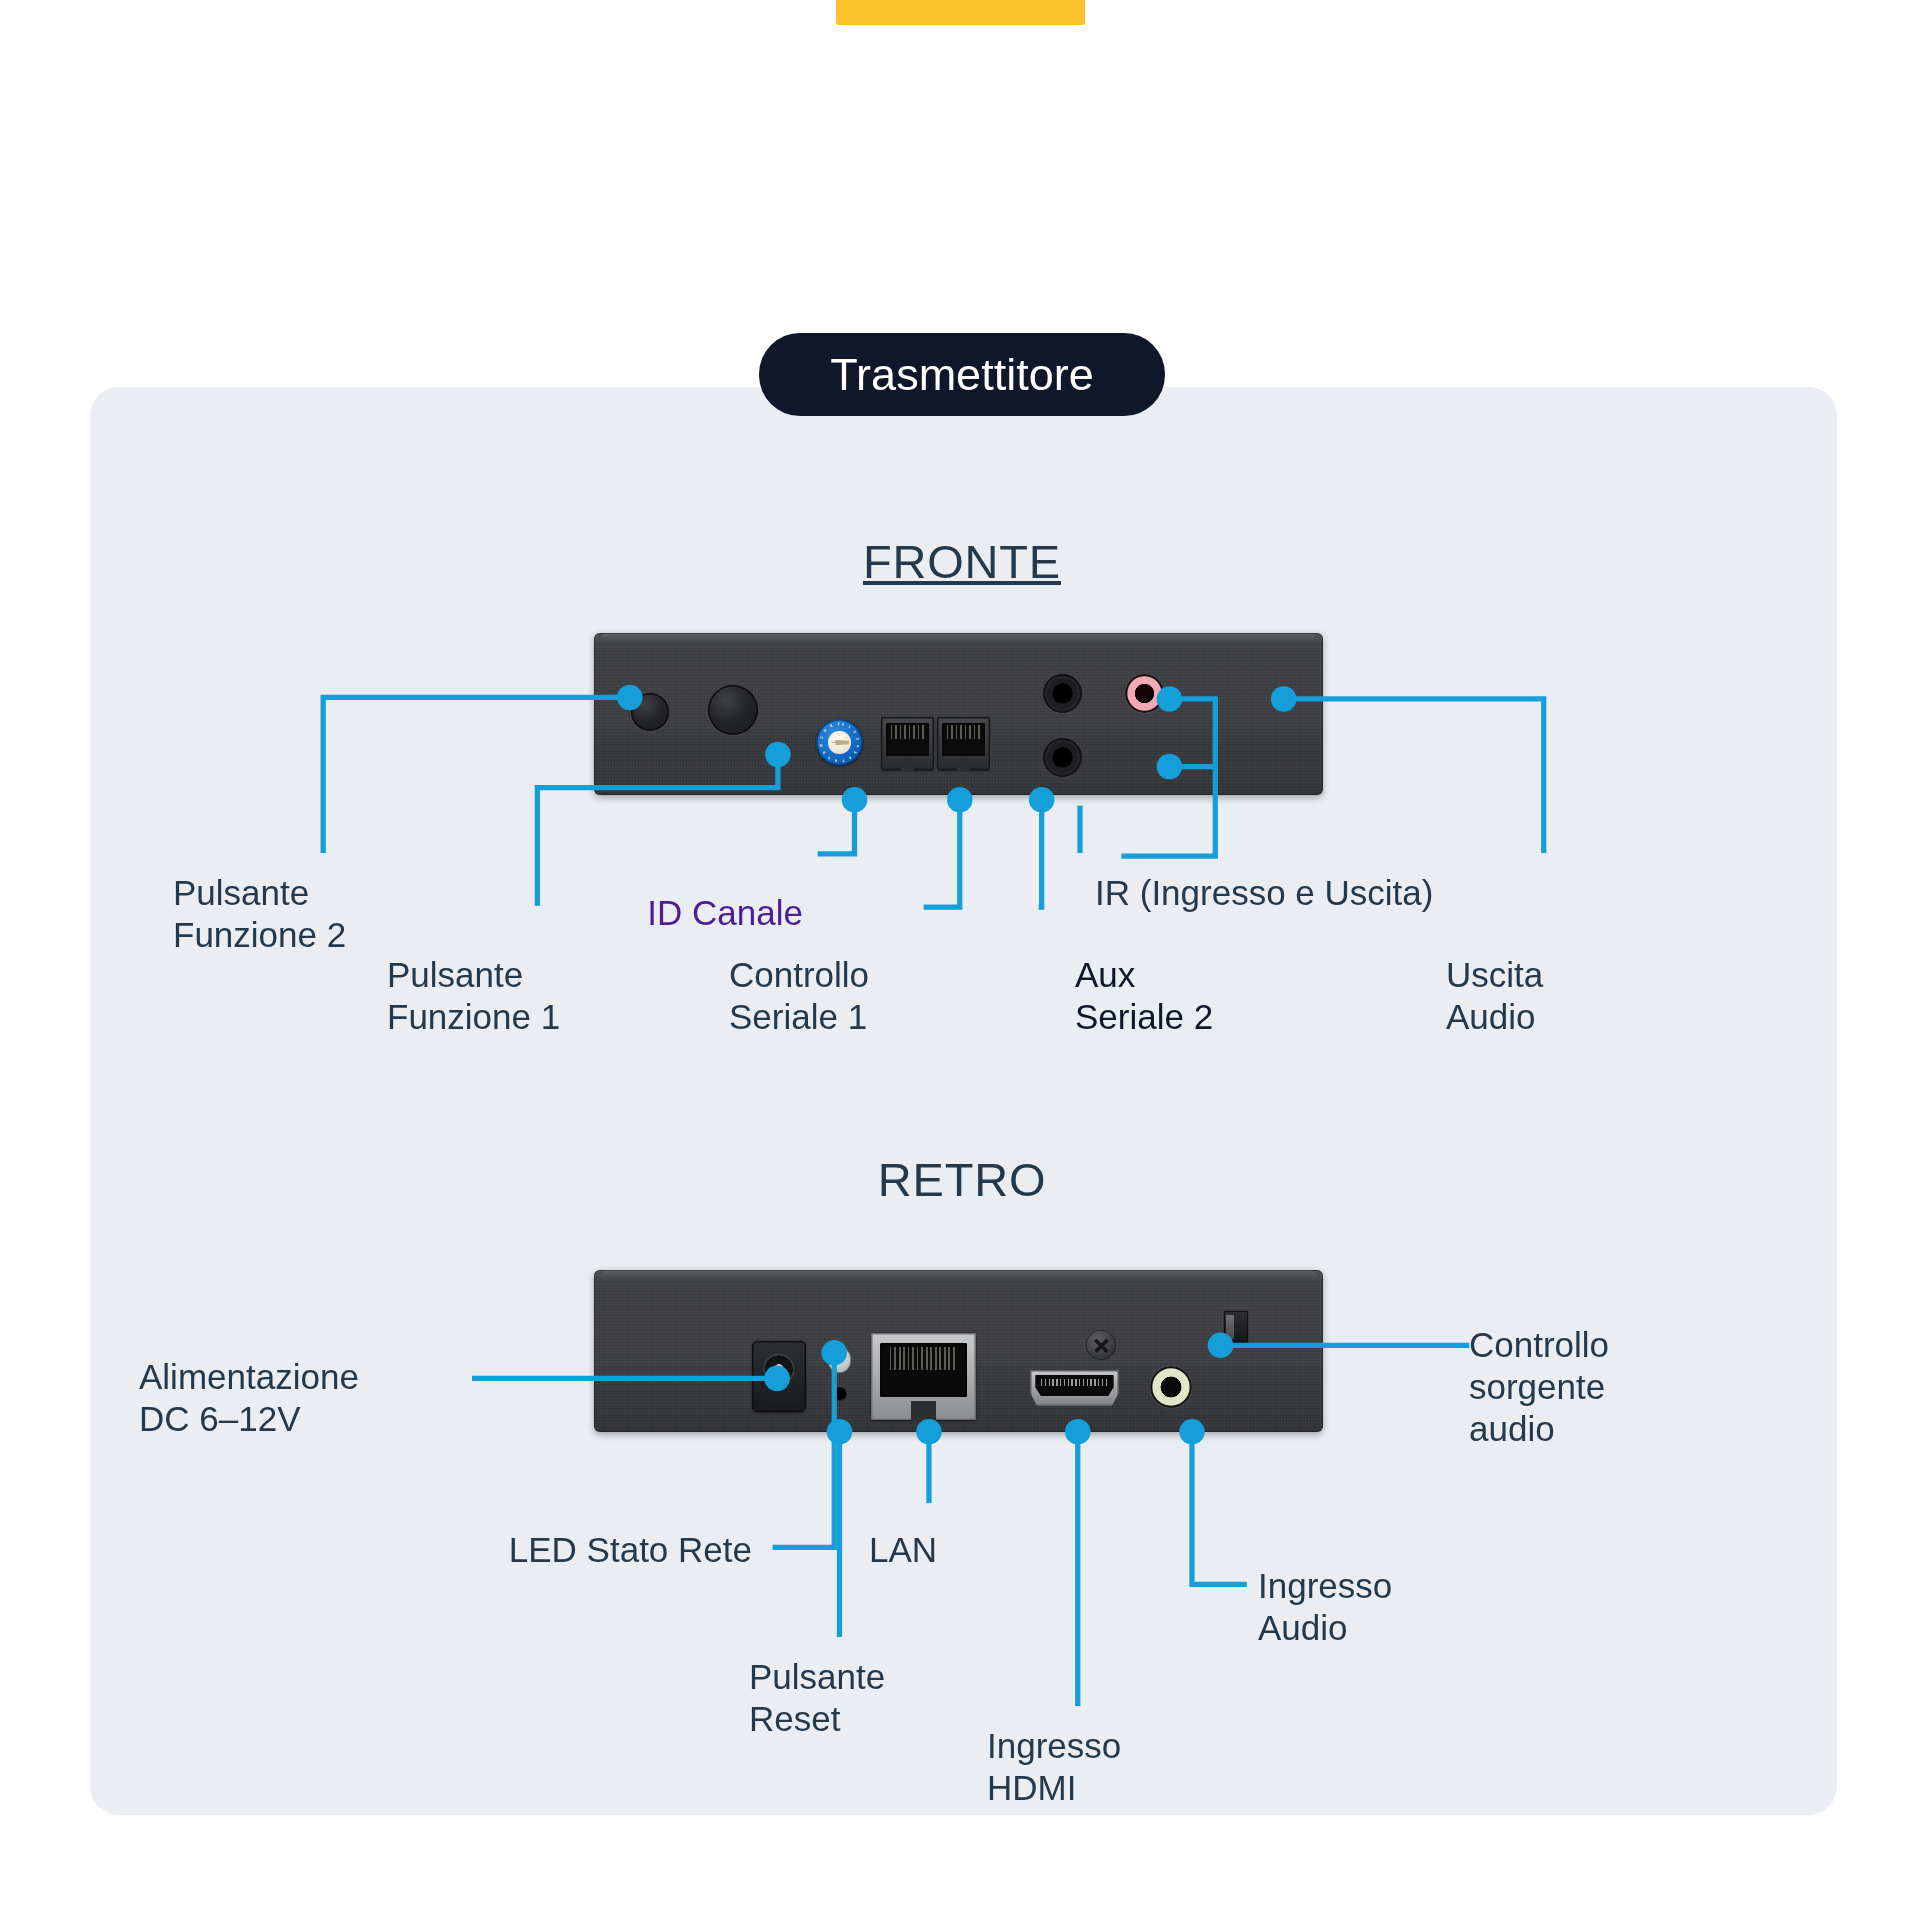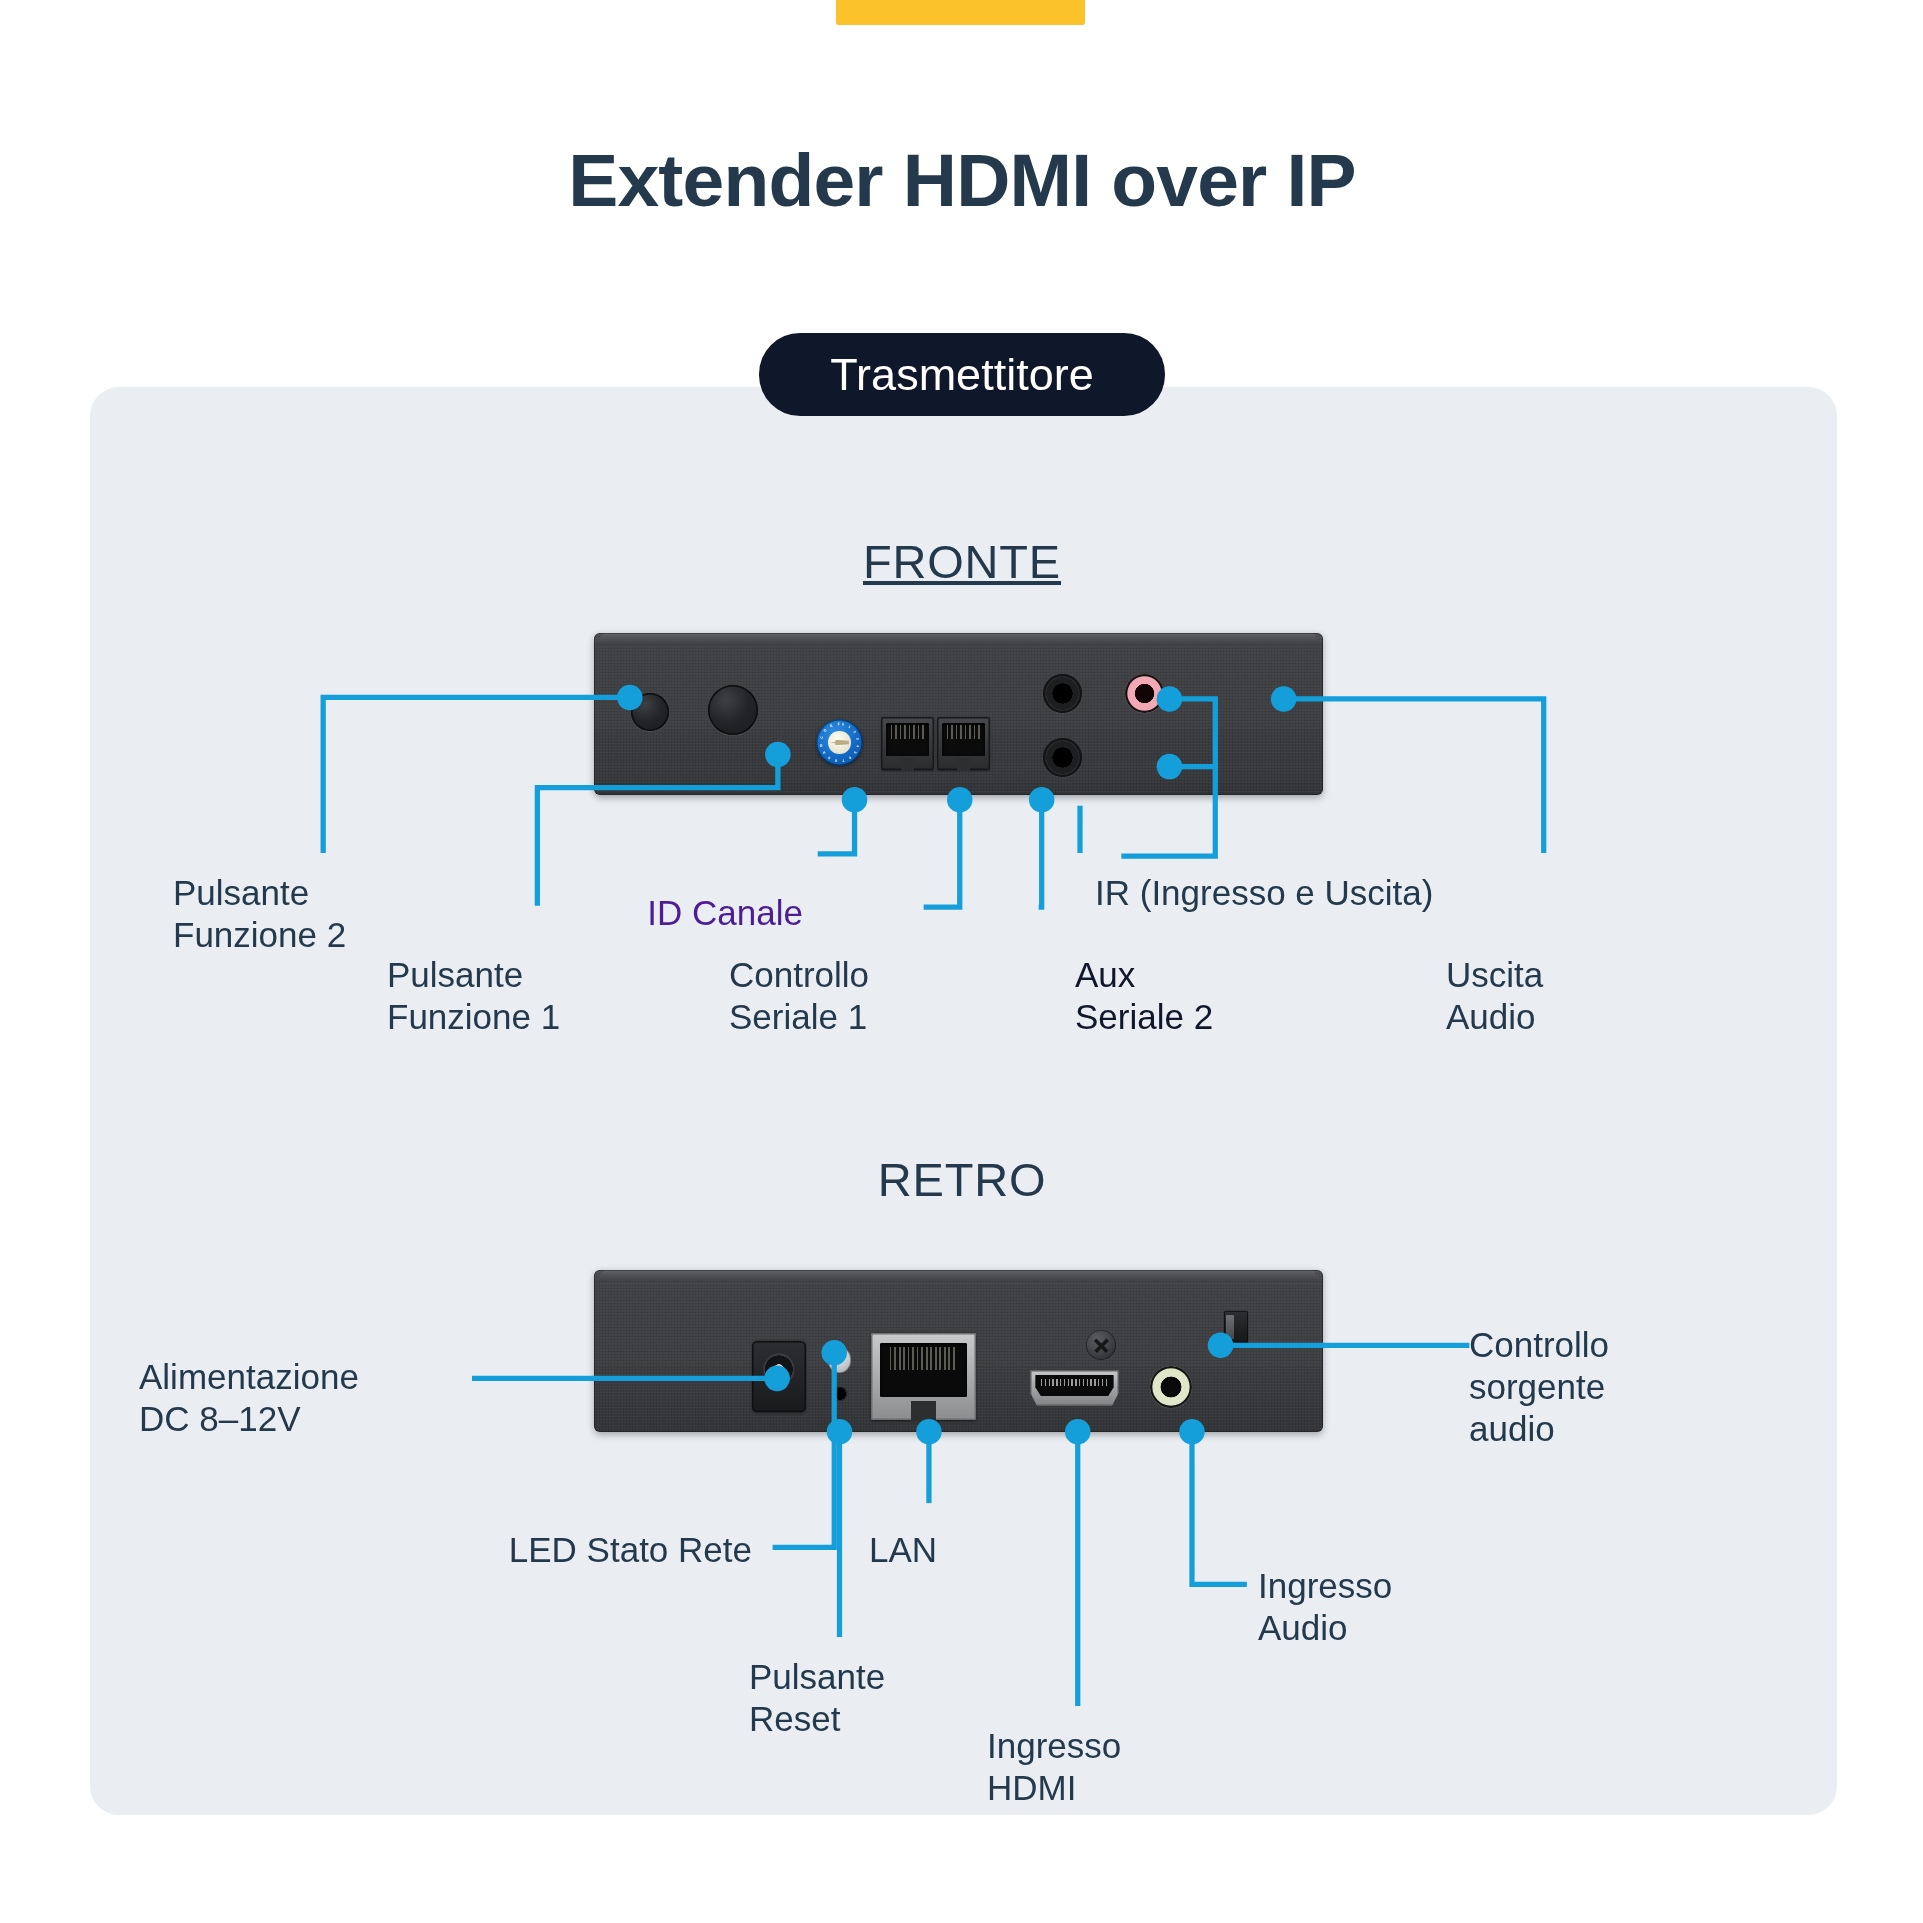--- a/index.html
+++ b/index.html
@@ -116,21 +116,20 @@
   .lbl.r{text-align:right;}
   .lbl.l{text-align:left;}
 </style>
 </head>
 <body>
 
 <div class="root">
 
   <div class="accent-bar" style="background: rgb(252, 194, 44);"></div>
 
-  <h1 class="page-title" style="color: rgb(36, 57, 76);">Extender HDMI over IP</h1>
 
   <div class="panel" style="background: rgb(234, 238, 243);"></div>
 
   <div class="badge" style="background: #0f172a;">
     <span class="badge-label">Trasmettitore</span>
   </div>
 
   <div class="section-heading" id="hd-front" style="color: rgb(36, 57, 76);">FRONTE</div>
 
   <div class="device" id="dev-front">
@@ -259,21 +258,21 @@
 
   <div class="lbl c" style="left: 1075px; top: 954px; width: 180px; color: #0f172a;">Aux
 Seriale 2</div>
 
   <div class="lbl l" style="left: 1095px; top: 872px; width: 526px; color: rgb(36, 57, 76);">IR (Ingresso e Uscita)</div>
 
   <div class="lbl c" style="left: 1446px; top: 954px; width: 195px; color: rgb(36, 57, 76);">Uscita
 Audio</div>
 
   <div class="lbl c" style="left: 139px; top: 1356px; width: 316px; color: rgb(36, 57, 76);">Alimentazione
-DC 8–12V</div>
+DC 6–12V</div>
 
   <div class="lbl r" style="left: 376px; top: 1529px; width: 376px; color: rgb(36, 57, 76);">LED Stato Rete</div>
 
   <div class="lbl c" style="left: 749px; top: 1656px; width: 180px; color: rgb(36, 57, 76);">Pulsante
 Reset</div>
 
   <div class="lbl c" style="left: 869px; top: 1529px; width: 120px; color: rgb(36, 57, 76);">LAN</div>
 
   <div class="lbl c" style="left: 987px; top: 1725px; width: 180px; color: rgb(36, 57, 76);">Ingresso
 HDMI</div>

